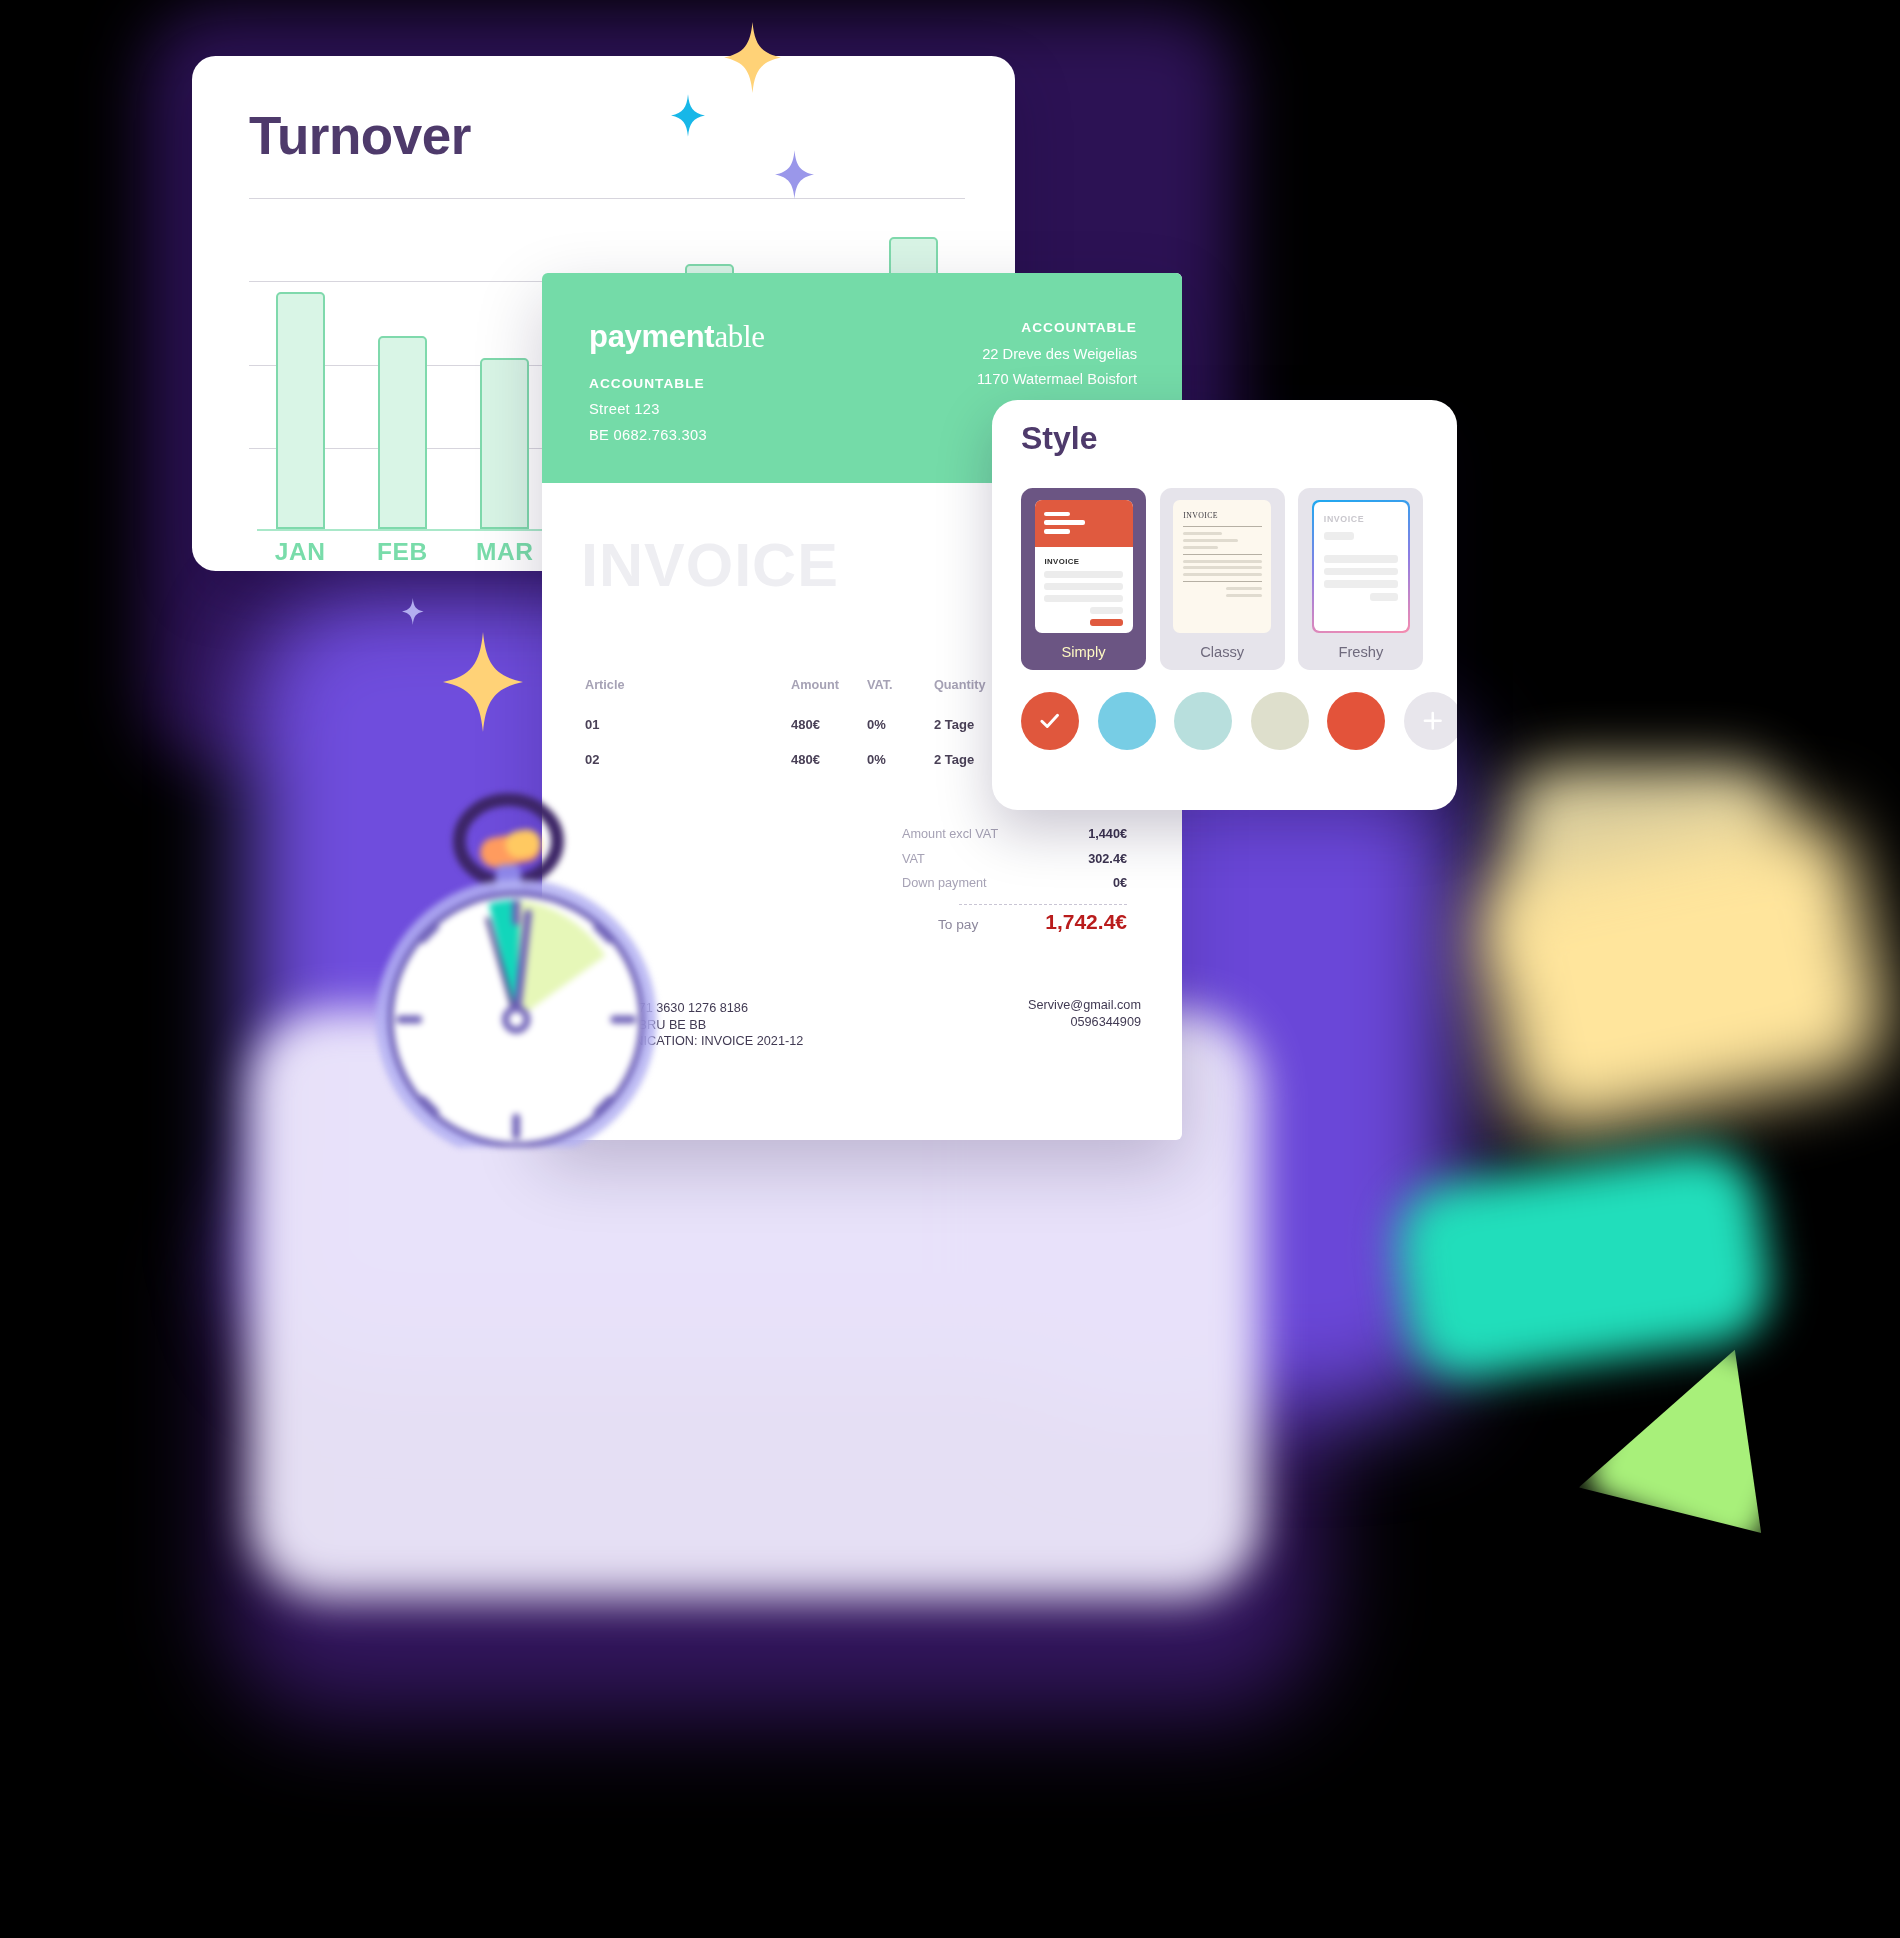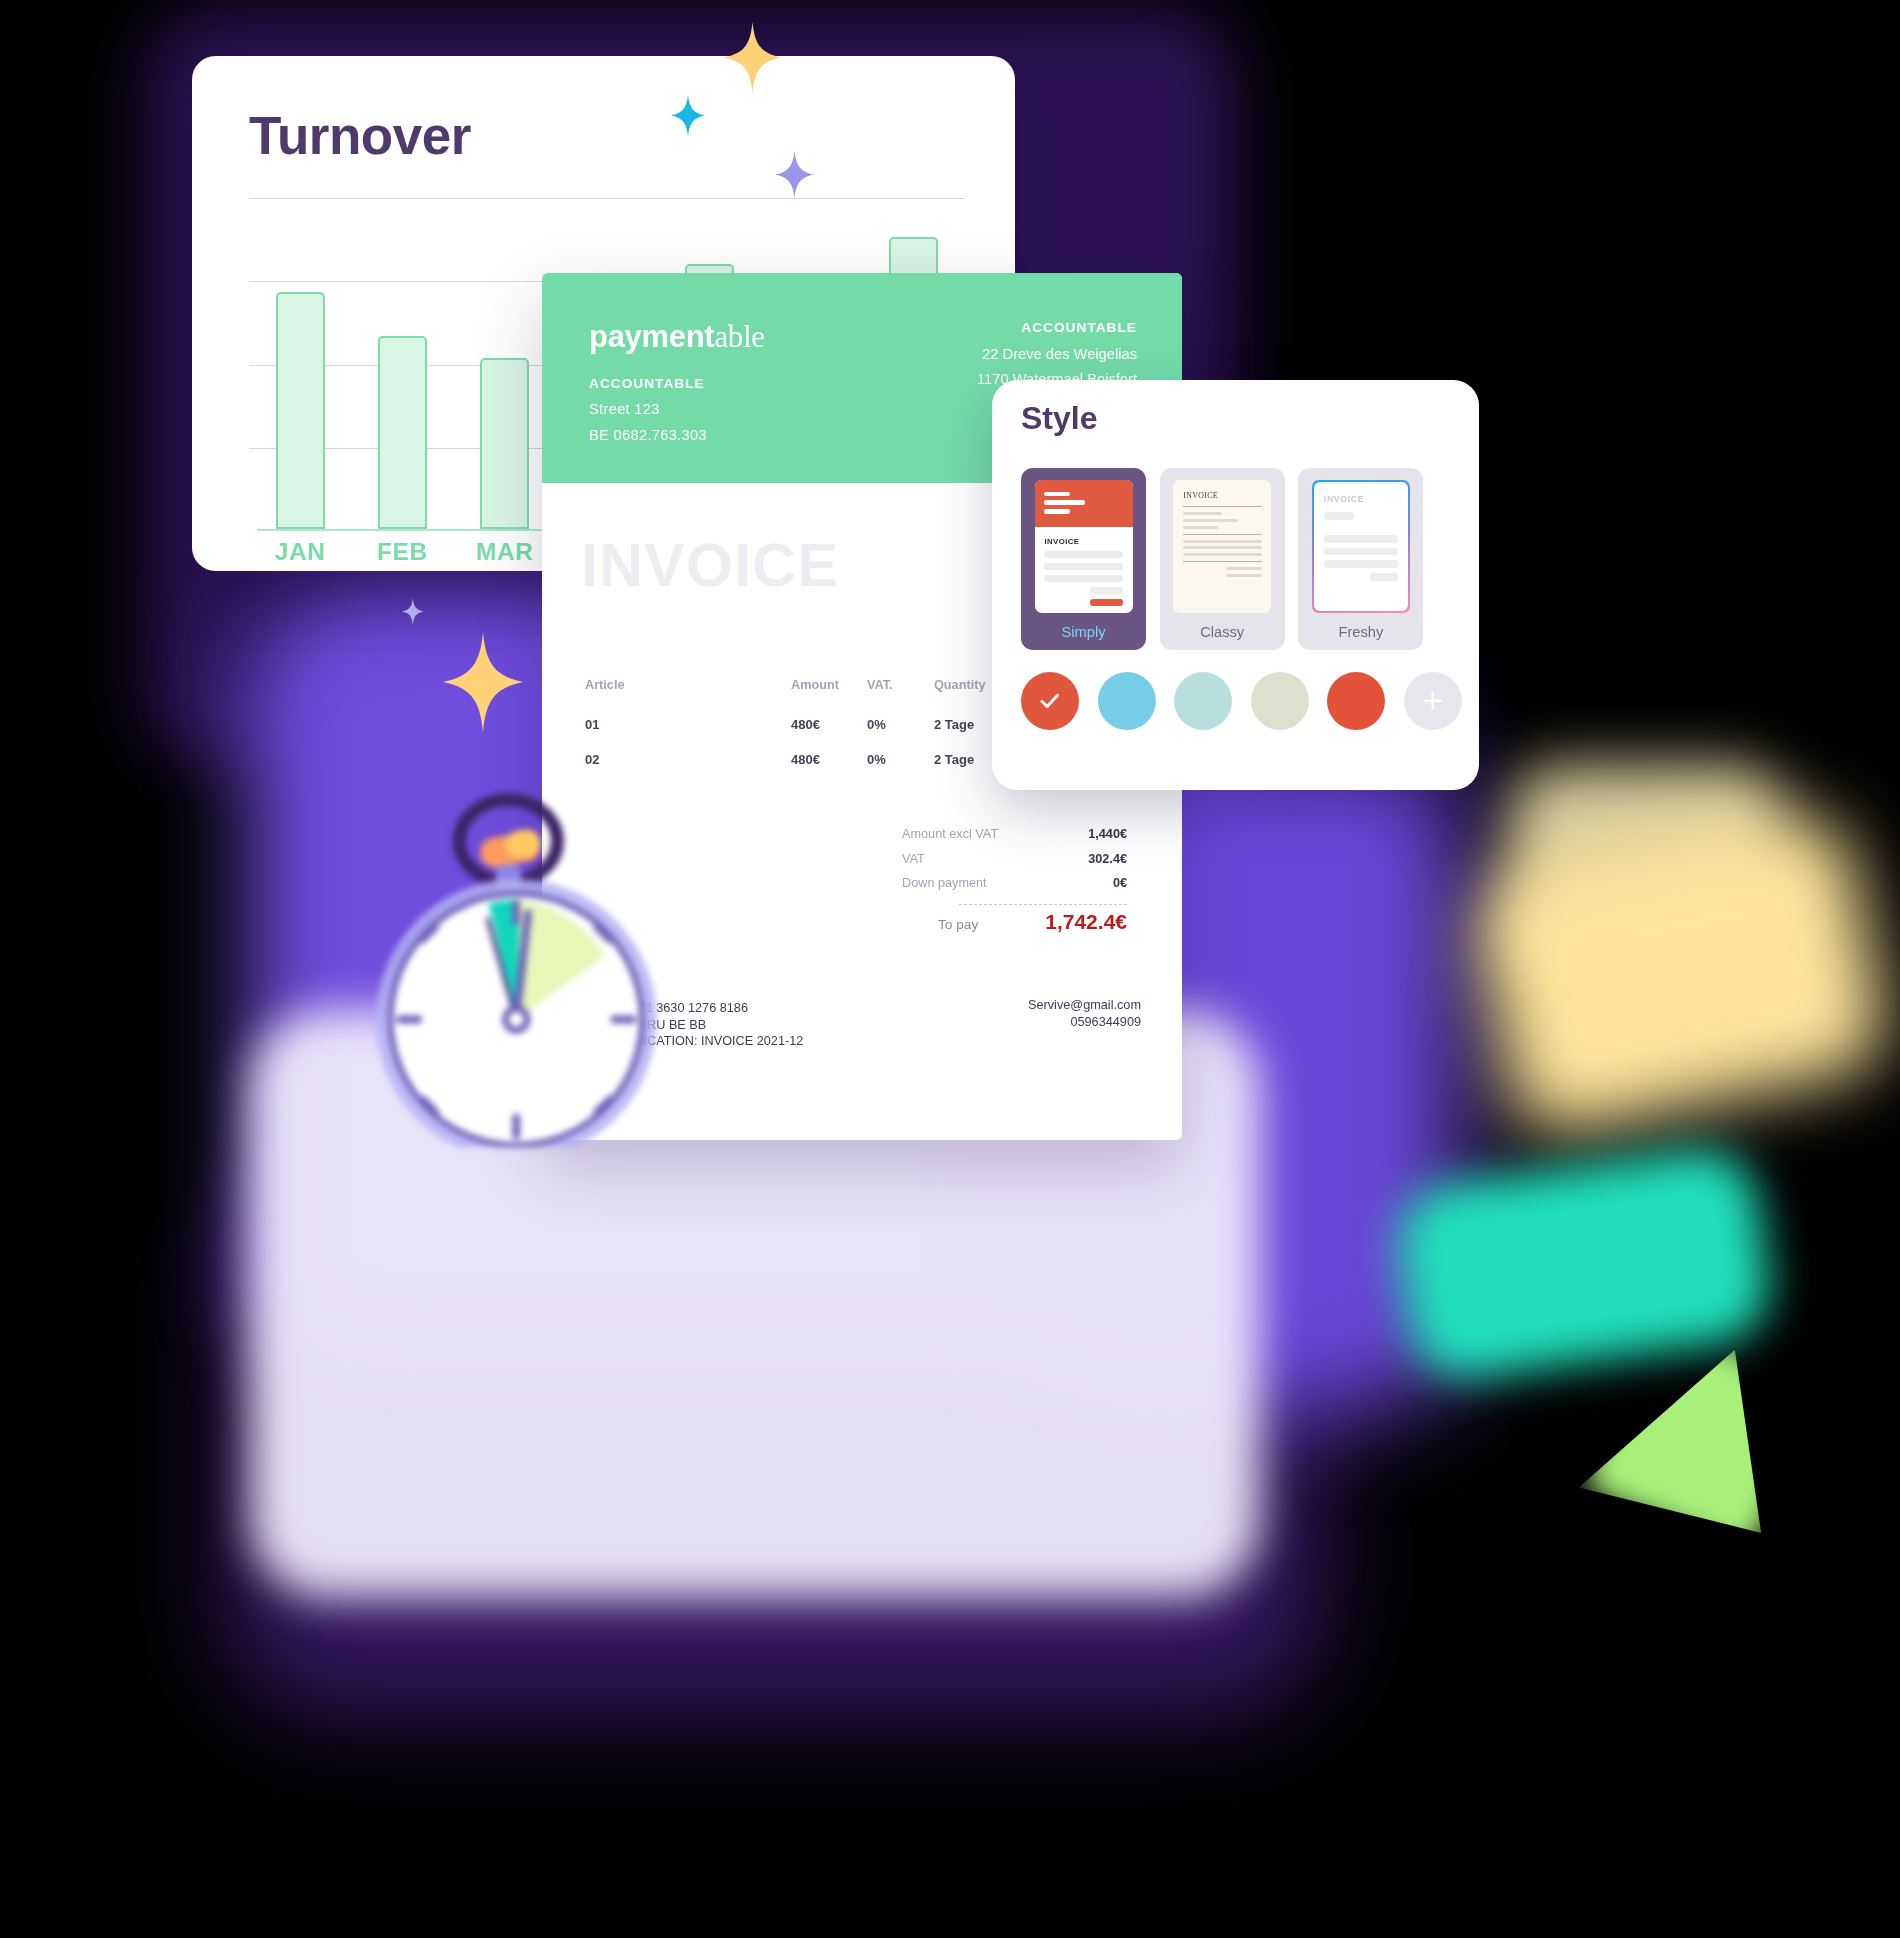--- a/index.html
+++ b/index.html
@@ -280,25 +280,24 @@
     position: absolute;
     right: 41px; bottom: 108px;
     color: #413a53;
     font-size: 12.7px;
     line-height: 17.6px;
     text-align: right;
   }
 
   
   #style-card {
-    left: 992px; top: 380px;
+    left: 992px; top: 400px;
     width: 465px; height: 410px;
     border-radius: 25.5px;
     box-shadow: 0 21.6px 55px rgba(20,6,50,.22);
-    padding-left: 22px;
   }
   #style-title {
     position: absolute;
     left: 29px; top: 19.6px;
     font-size: 32px;
     font-weight: 700;
     color: #4e3a6b;
   }
   #style-templates {
     position: absolute;
@@ -324,21 +323,21 @@
     position: absolute;
     top: 11.8px; left: 13.7px;
     width: 98px; height: 133px;
     background: #ffffff;
     border-radius: 6.9px;
     overflow: hidden;
   }
 
   
   #tpl-simply { background: #6b5583; }
-  #tpl-simply .tpl-label { color: #7dd3fc; }
+  #tpl-simply .tpl-label { color: #fef9c3; }
   .simply-band {
     height: 47px; background: #e05a3f;
     position: relative;
   }
   .simply-band .sb {
     position: absolute; background: #fff; border-radius: 2px; height: 4.9px;
   }
   .simply-band .sb1 { left: 9.8px; top: 11.8px; width: 25.5px; }
   .simply-band .sb2 { left: 9.8px; top: 20.6px; width: 41px; }
   .simply-band .sb3 { left: 9.8px; top: 29px; width: 25.5px; }

